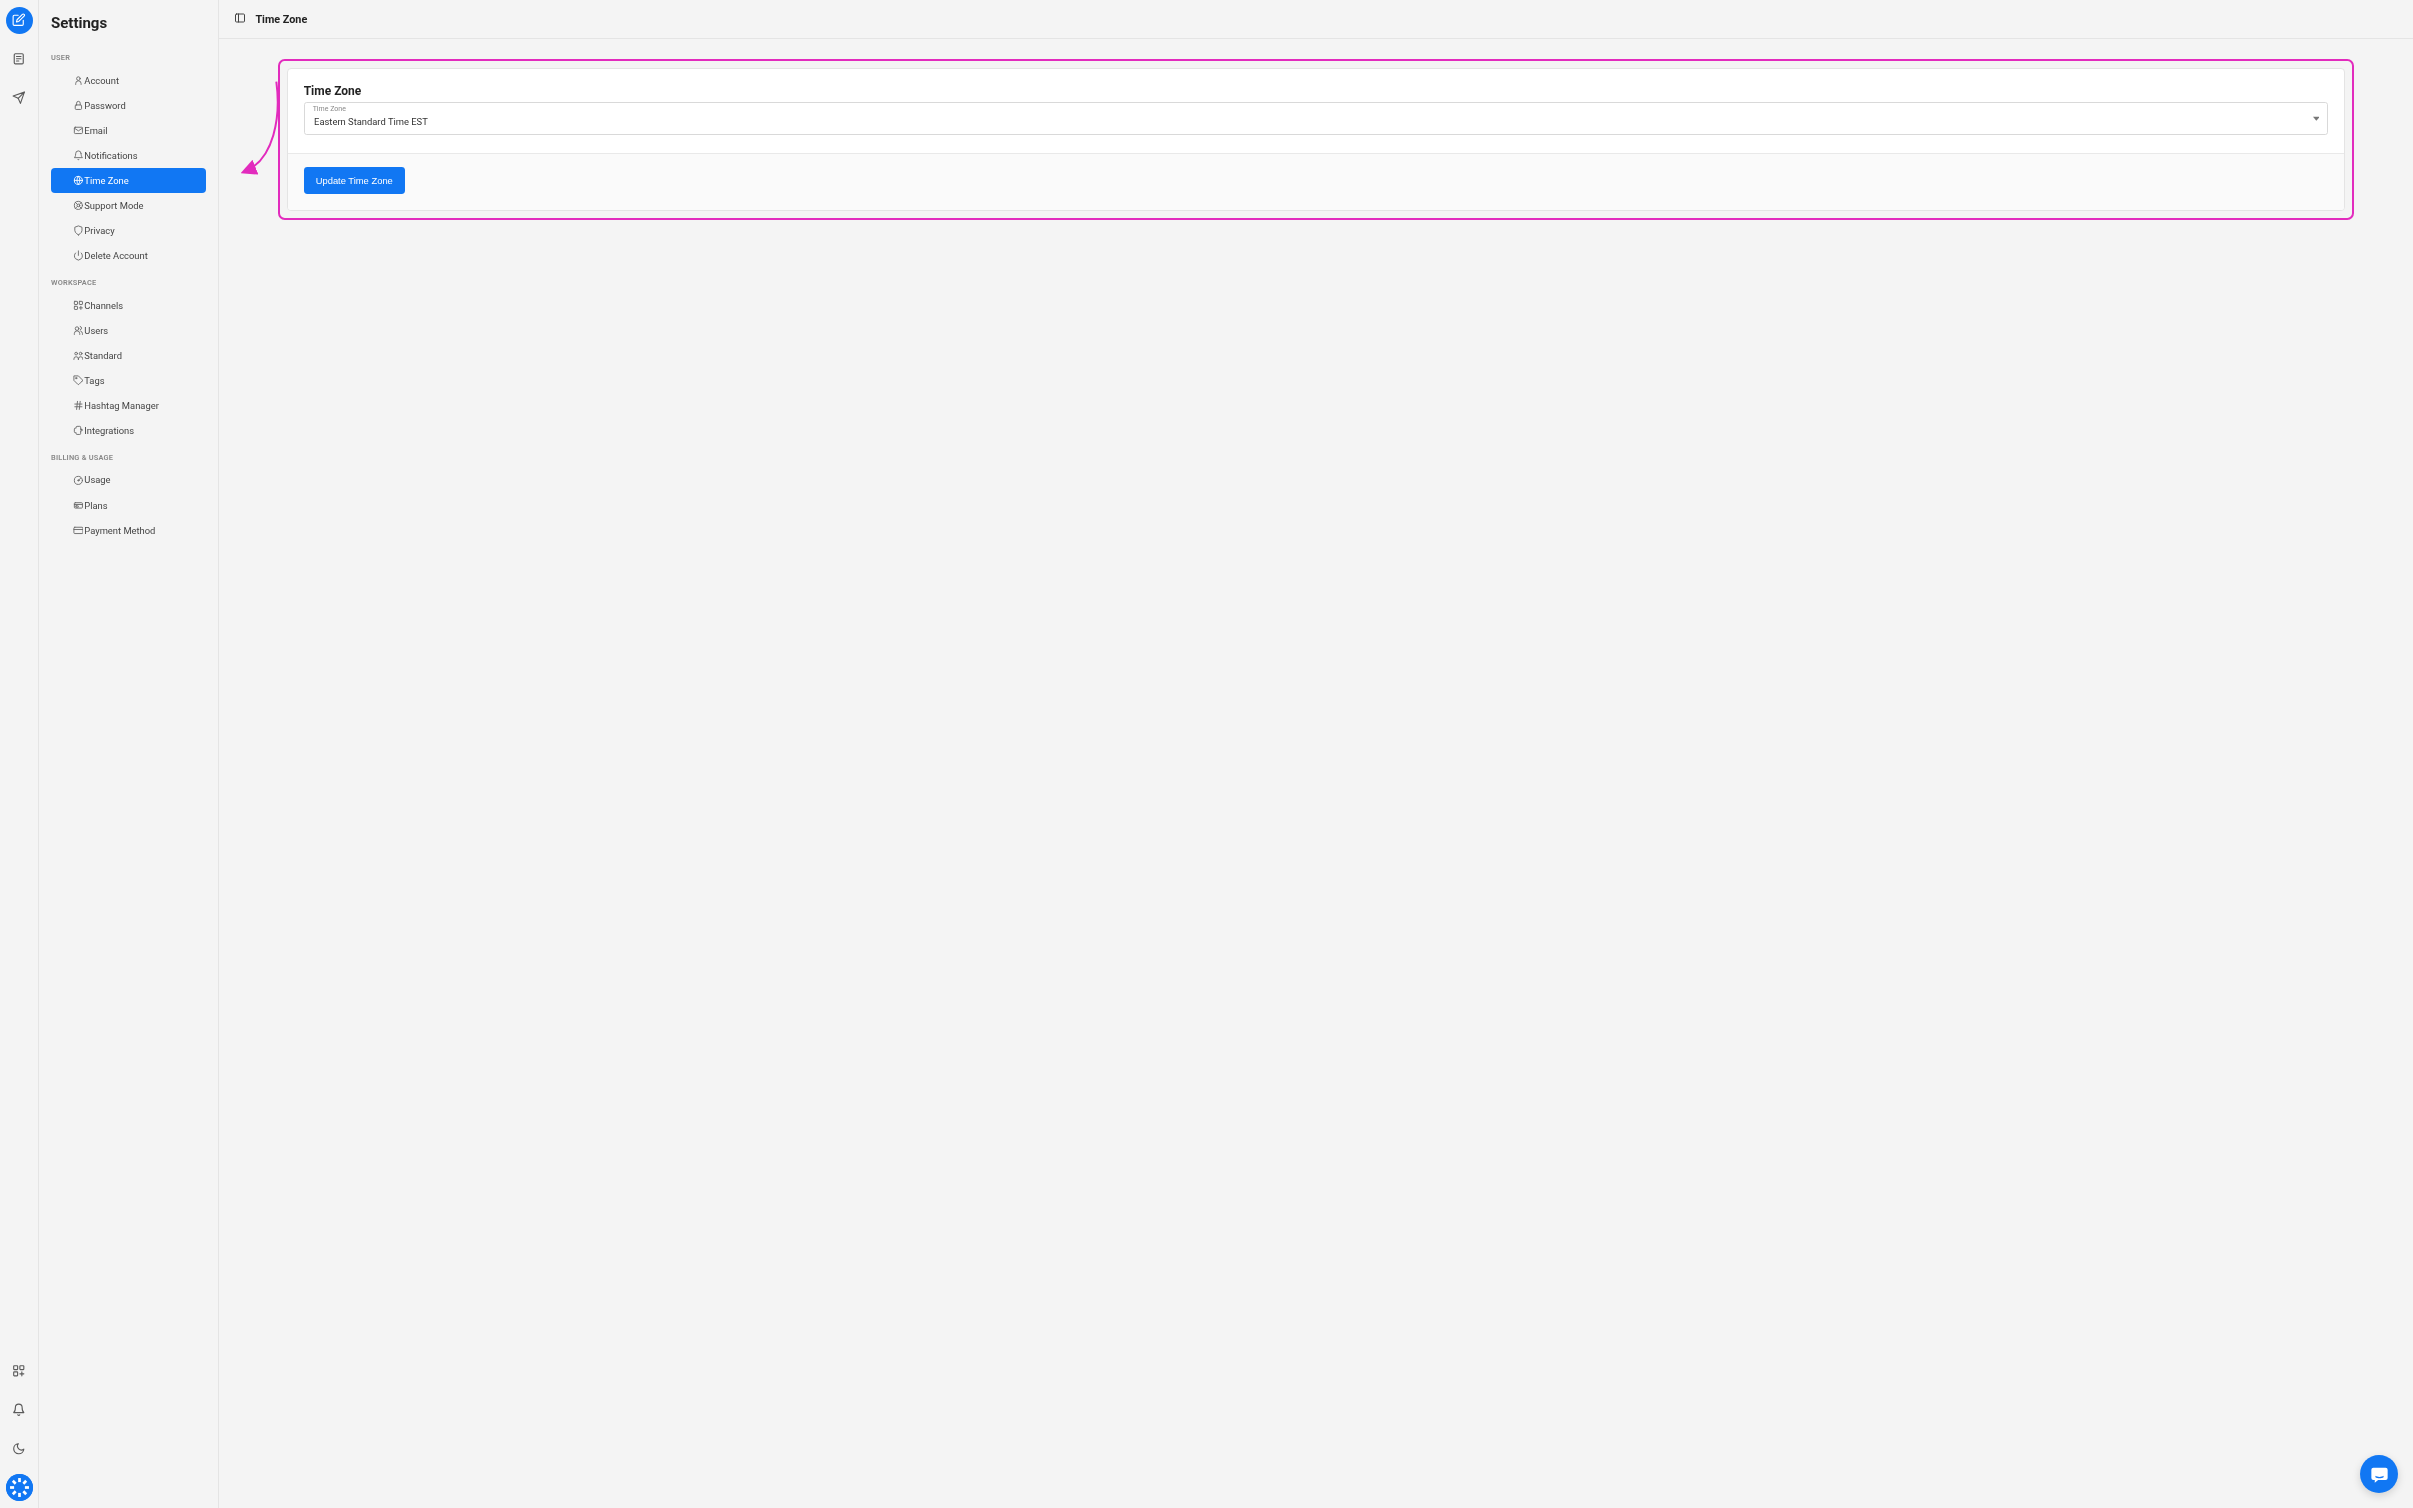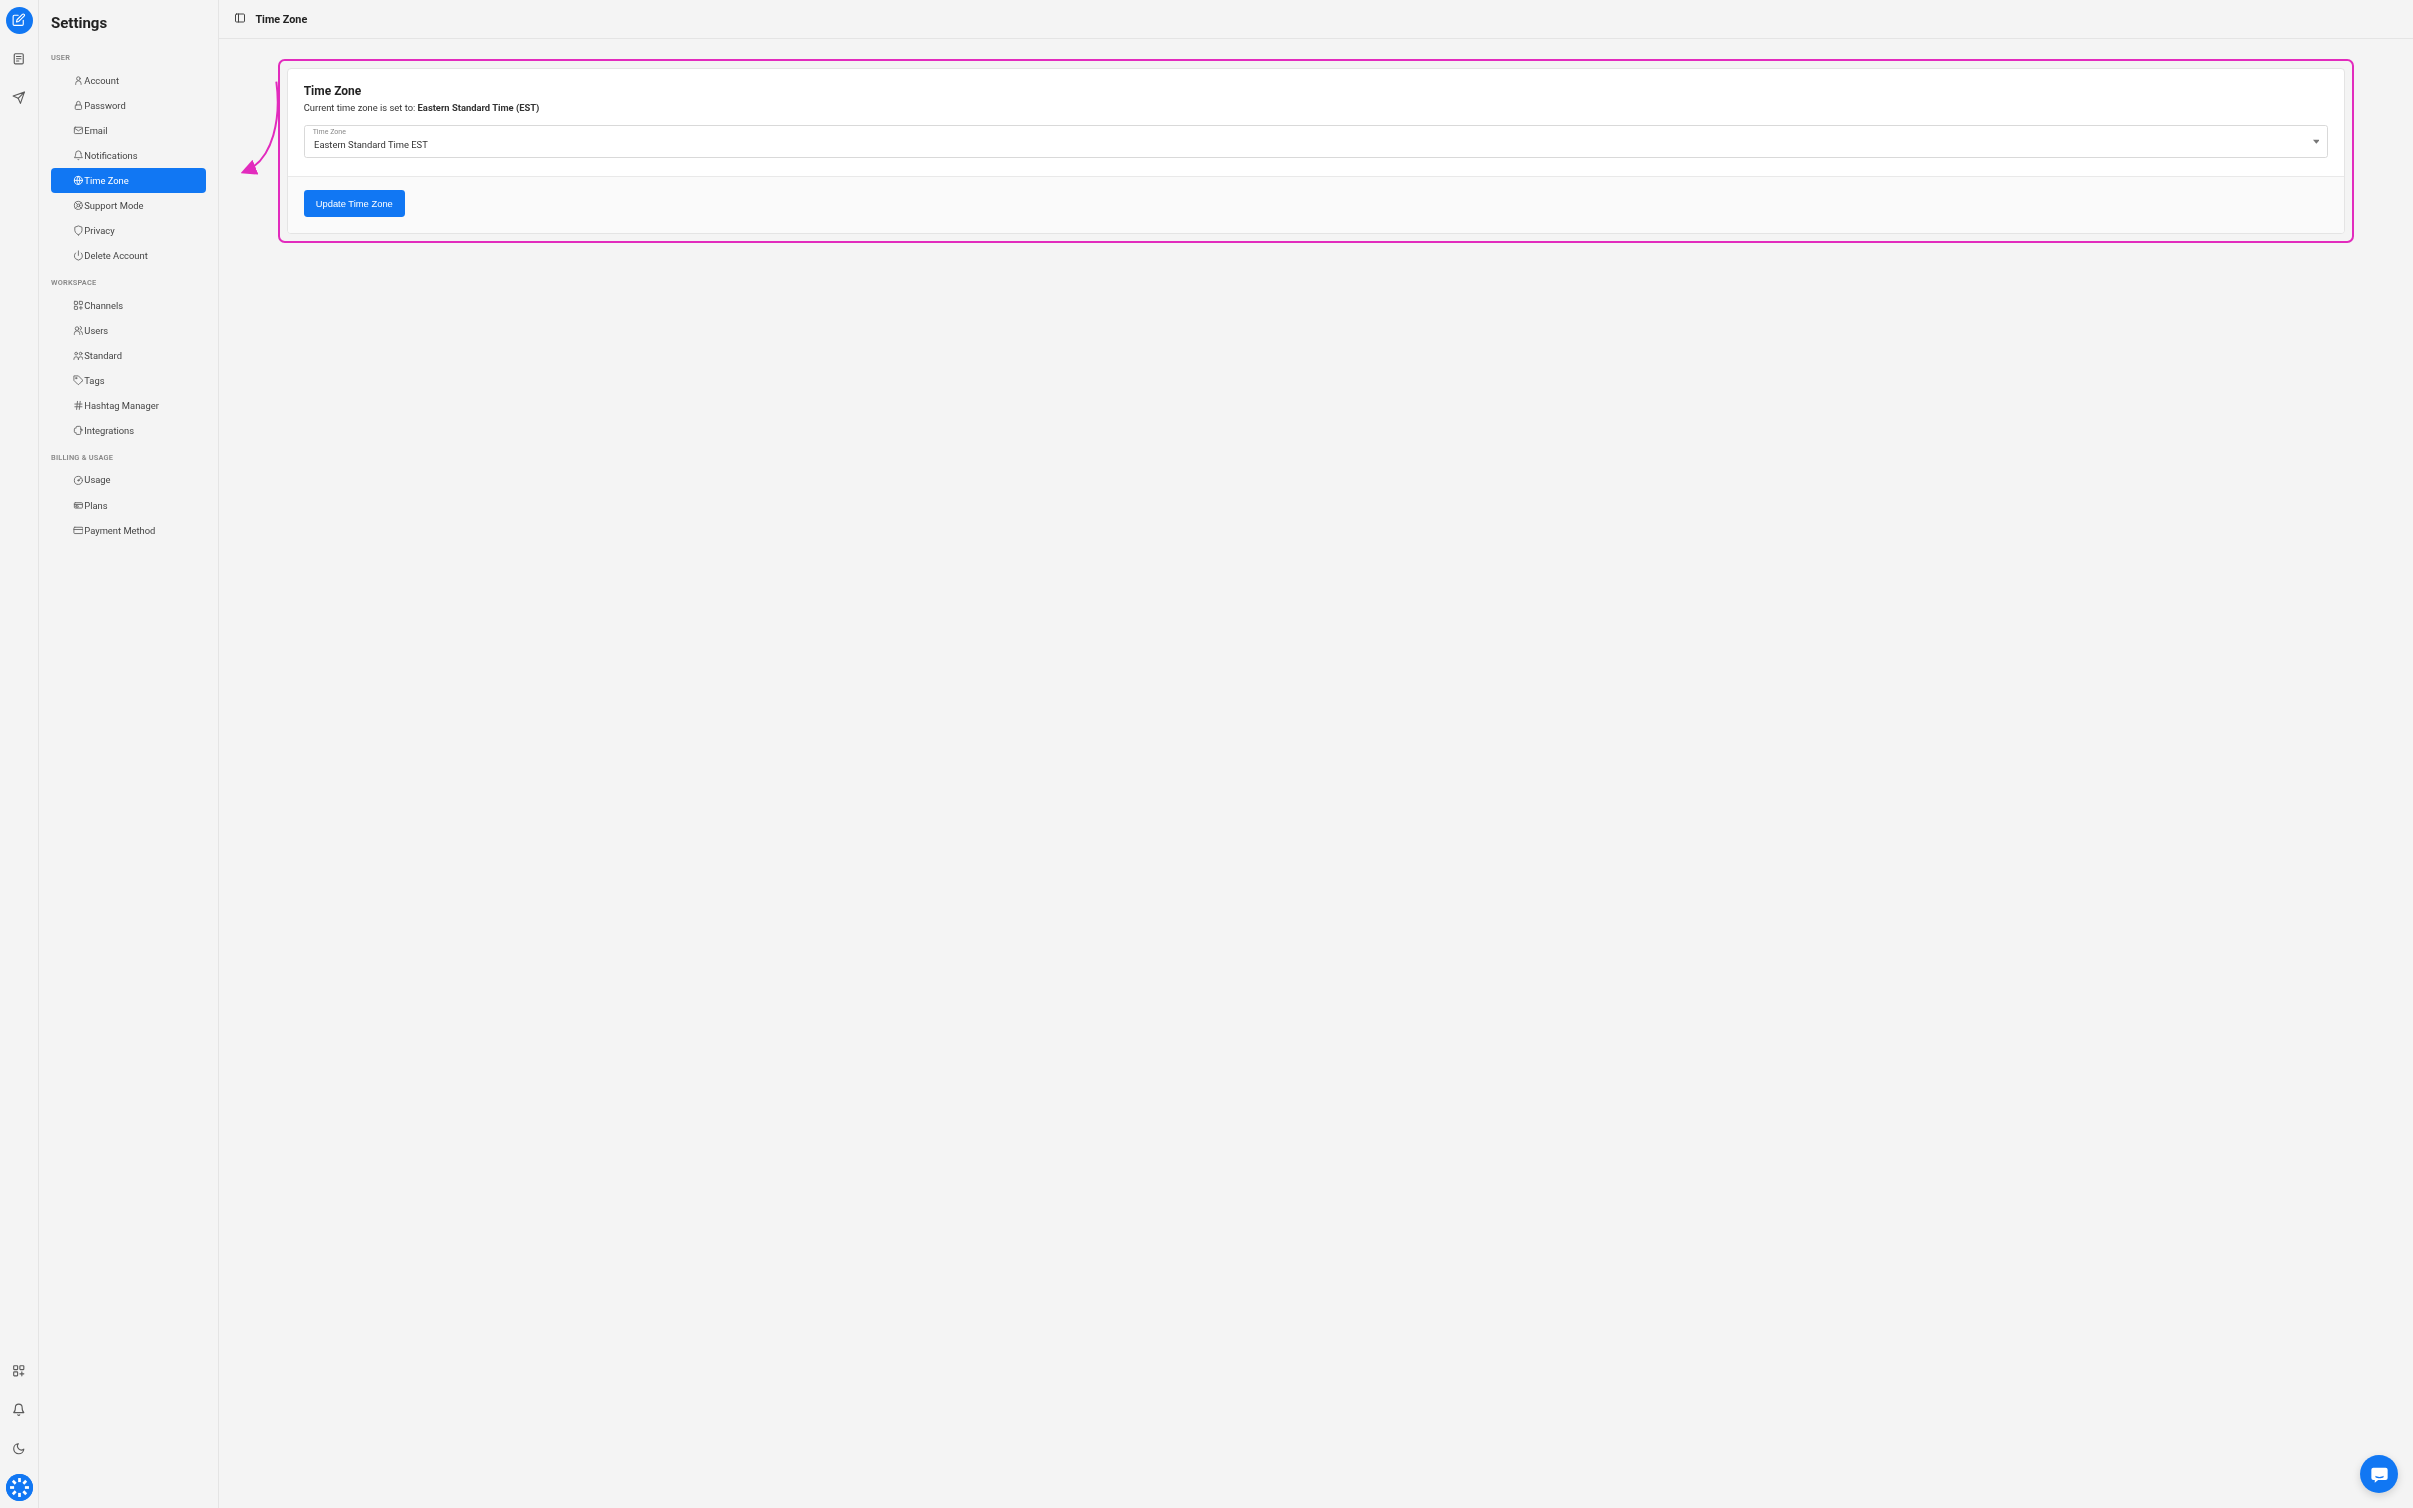--- a/index.html
+++ b/index.html
@@ -372,23 +372,20 @@
           <polygon points="0 0, 8 4, 0 8" fill="#e22bbd"></polygon>
         </marker>
       </defs>
       <path d="M 53 3 C 60 55, 50 120, 5 138" stroke="#e22bbd" stroke-width="3" fill="none" marker-end="url(#arrowhead)"></path>
     </svg>
 
     <div class="highlight-box">
       <div class="card">
         <div class="card-body">
           <div class="card-title">Time Zone</div>
-          <div class="current-line">
-            <span>Current time zone is set to: </span><b>Eastern Standard Time (EST)</b>
-          </div>
           <div class="select-wrap">
             <span class="select-label">Time Zone</span>
             <span class="select-value">Eastern Standard Time EST</span>
             <span class="select-caret">
               <svg viewBox="0 0 10 10">
                   <polygon points="0,2 10,2 5,8" fill="currentColor"></polygon>
                 </svg>
             </span>
           </div>
         </div>

